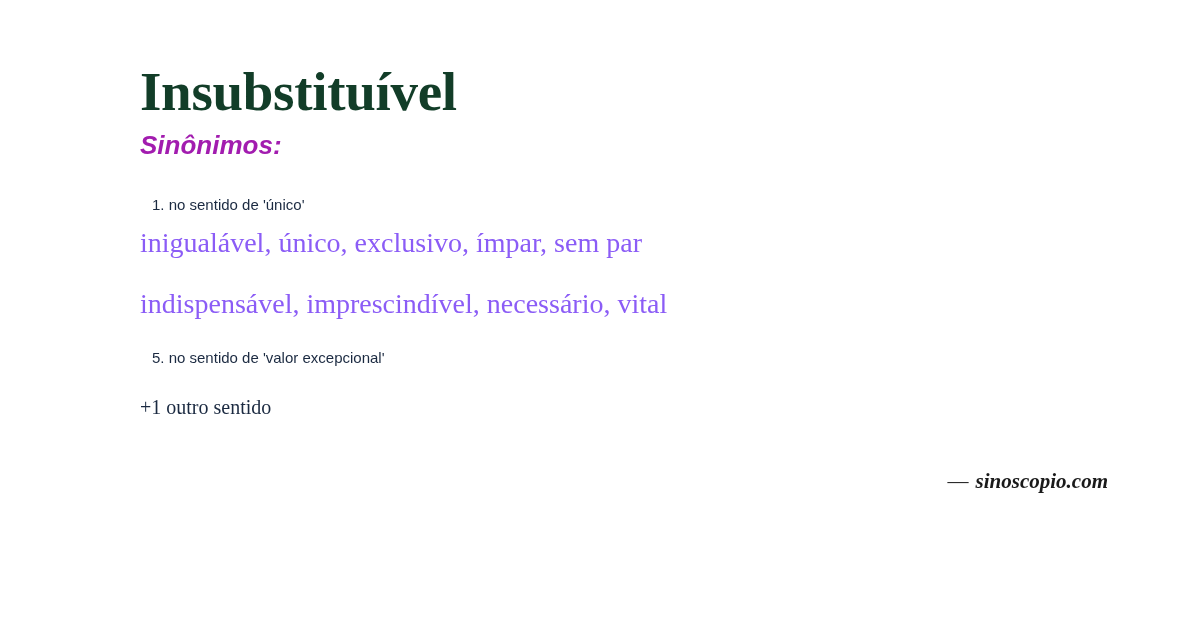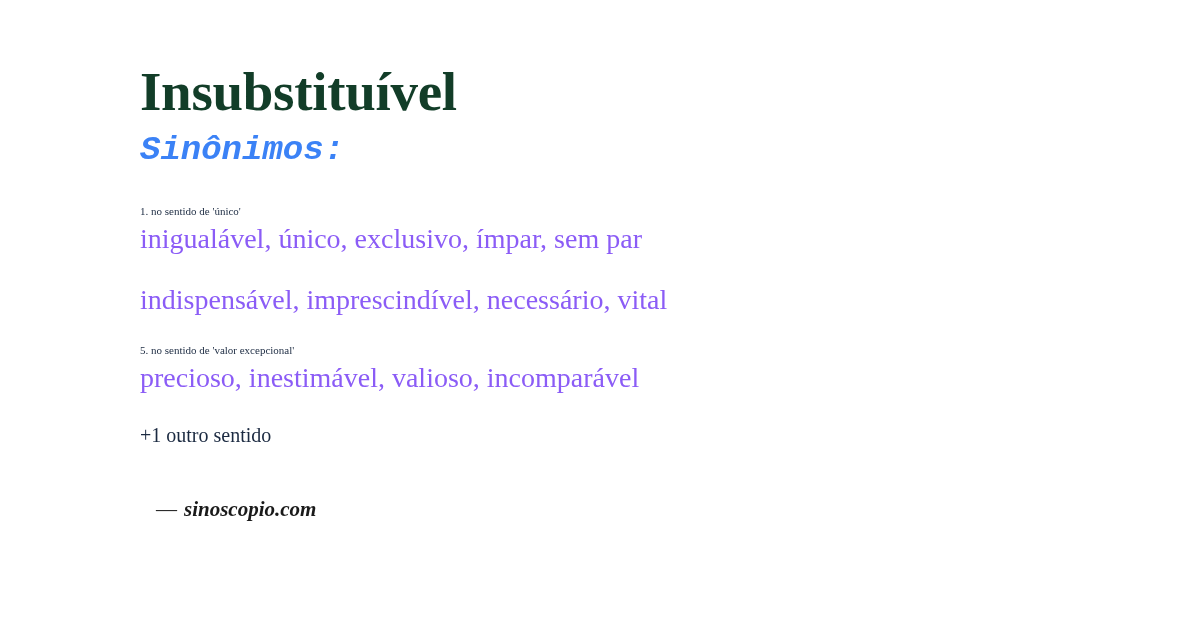--- a/index.html
+++ b/index.html
@@ -31,49 +31,49 @@
     font-weight: bold;
     color: #123d28;
     line-height: 1.08;
     letter-spacing: -0.3px;
     margin: 0;
     padding: 0;
     white-space: nowrap;
   }
 
   .subtitle {
-    font-family: Liberation Mono, monospace;
-    font-size: 34px;
+    font-family: Liberation Sans, sans-serif;
+    font-size: 26px;
     font-weight: bold;
     font-style: italic;
-    color: #3b82f6;
+    color: #a21caf;
     line-height: 1.2;
     margin: 9px 0 0 0;
     padding: 0;
   }
 
   .senses {
     margin: 0;
     padding: 0;
     list-style: none;
     margin-top: 34px;
   }
 
   .sense-block {
     margin: 0 0 27px 0;
     padding: 0;
   }
 
   .sense-label {
-    font-family: Liberation Serif, serif;
-    font-size: 11px;
+    font-family: Liberation Sans, sans-serif;
+    font-size: 15px;
     font-weight: normal;
     color: #1b2a41;
     line-height: 1.25;
-    margin: 0;
+    margin: 12px;
     padding: 0;
     white-space: nowrap;
   }
 
   .sense-synonyms {
     font-family: "Liberation Serif", "DejaVu Serif", serif;
     font-size: 28px;
     font-weight: normal;
     color: #8b5cf6;
     line-height: 1.22;
@@ -91,22 +91,23 @@
     padding: 0;
   }
 
   .attribution {
     font-family: "Liberation Serif", "DejaVu Serif", serif;
     font-size: 21px;
     font-weight: bold;
     font-style: italic;
     color: #1a1a1a;
     line-height: 1.3;
-    margin: 48px 0 0 16px;
+    margin: 48px 0 0 8px;
     padding: 0;
+    text-align: right;
   }
   .attribution .dash {
     font-style: normal;
     font-weight: normal;
     margin-right: 7px;
   }
 </style>
 </head>
 <body>
 
@@ -122,21 +123,20 @@
       <div class="sense-label">1. no sentido de 'único'</div>
       <div class="sense-synonyms">inigualável, único, exclusivo, ímpar, sem par</div>
     </div>
 
     <div class="sense-block">
       <div class="sense-synonyms">indispensável, imprescindível, necessário, vital</div>
     </div>
 
     <div class="sense-block">
       <div class="sense-label">5. no sentido de 'valor excepcional'</div>
-      <div class="sense-synonyms">precioso, inestimável, valioso, incomparável</div>
     </div>
 
   </div>
 
   <div class="more-senses">+1 outro sentido</div>
 
   <div class="attribution">
     <span class="dash">—</span><span>sinoscopio.com</span>
   </div>
 

